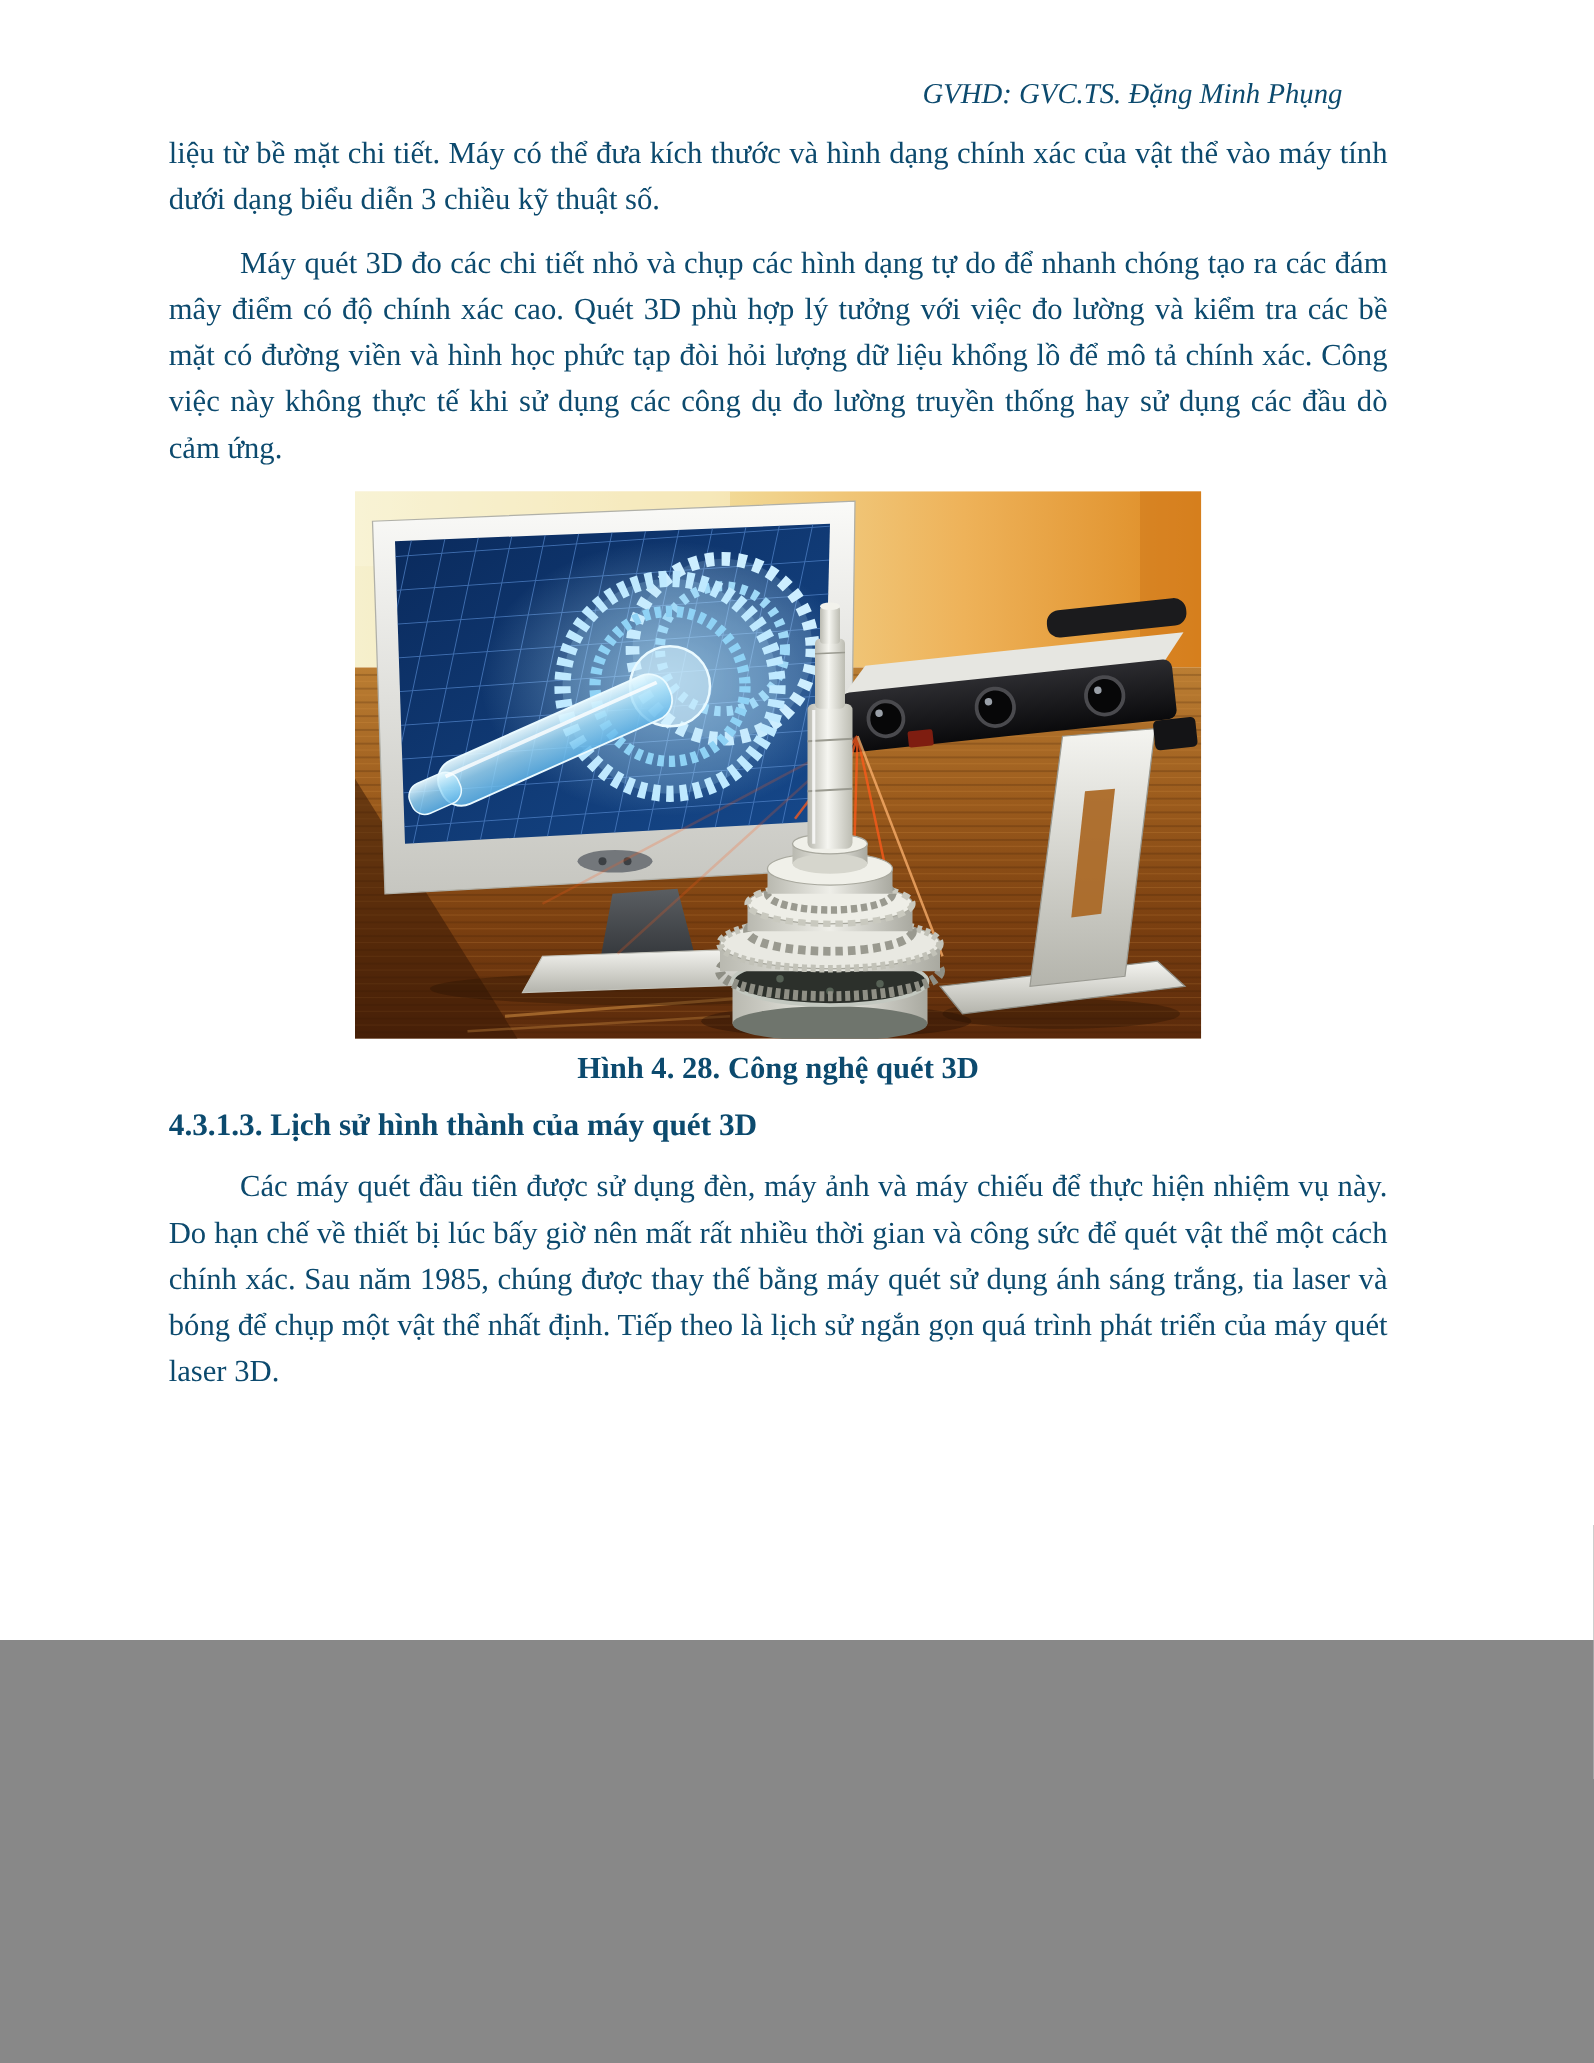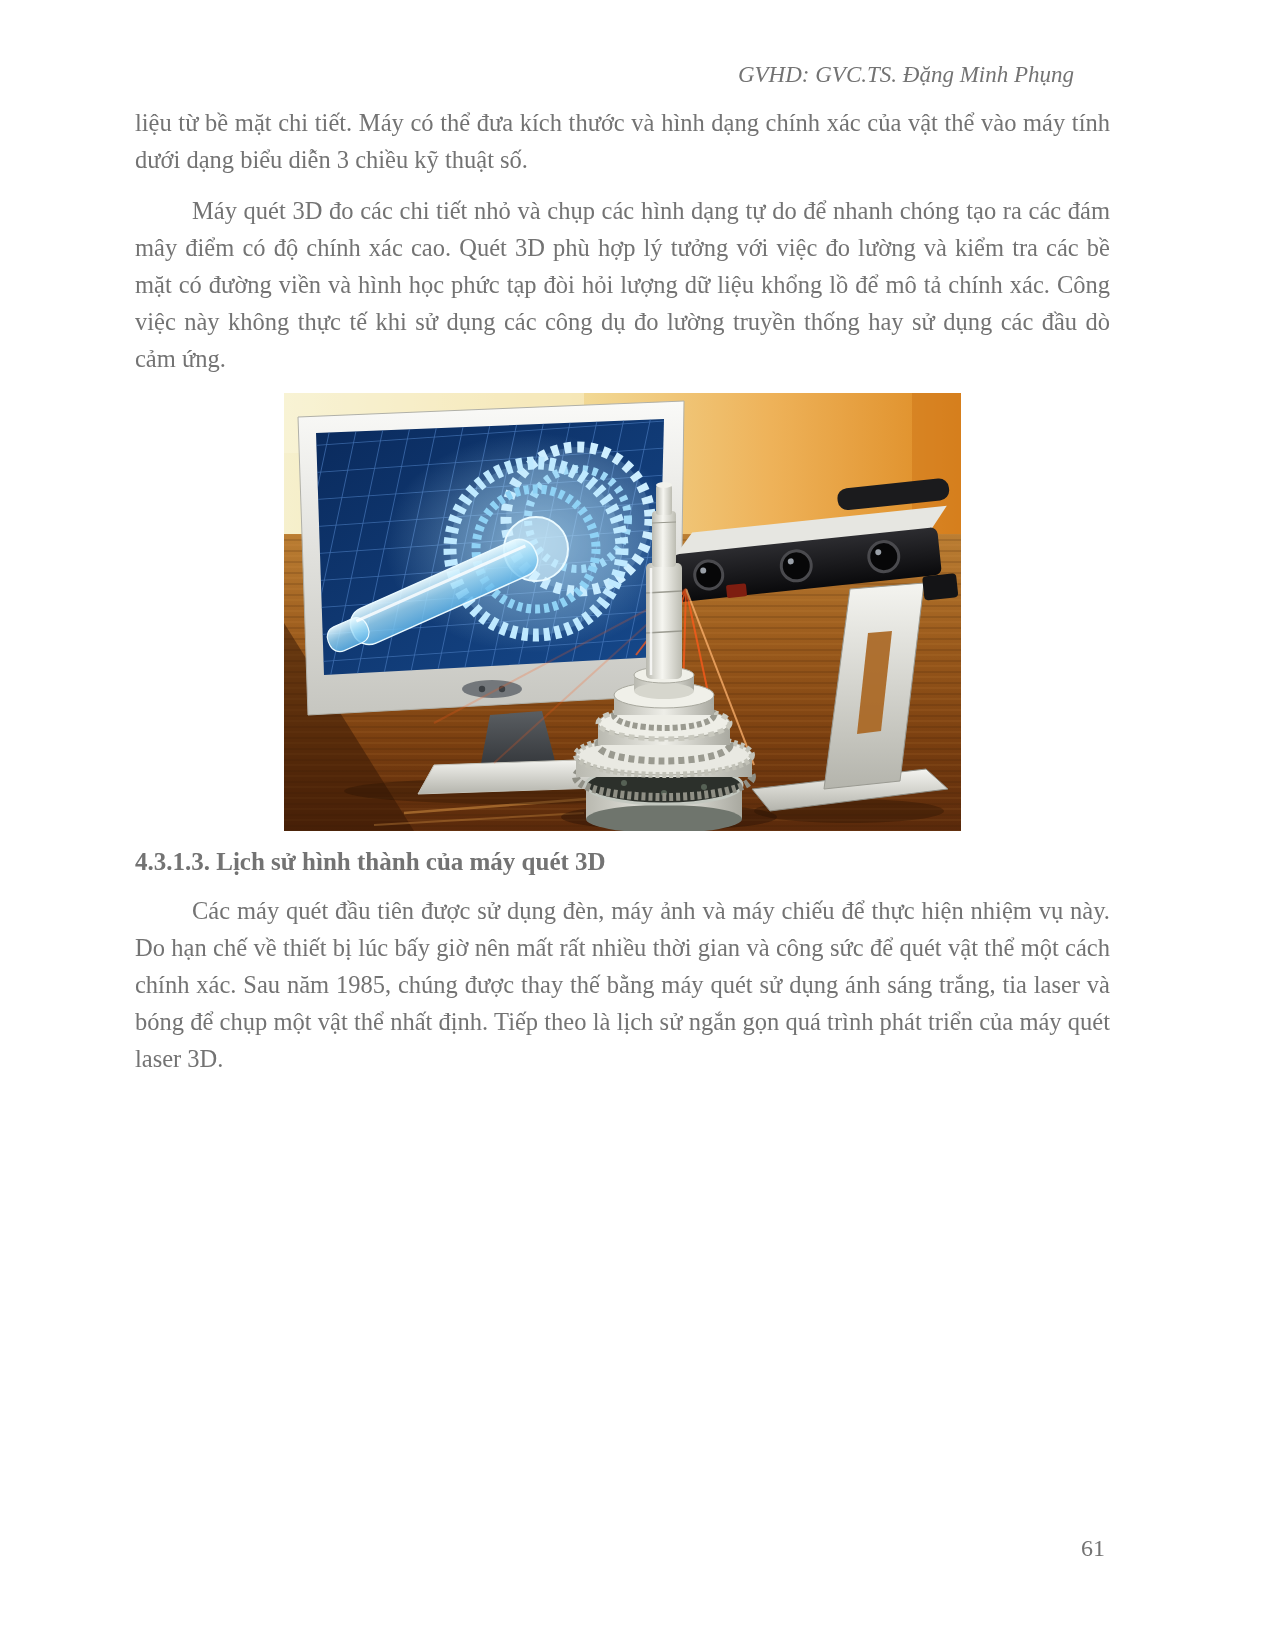--- a/index.html
+++ b/index.html
@@ -1,18 +1,18 @@
 <!DOCTYPE html>
 <html><head>
 <meta charset="utf-8">
 <style>
   html,body { margin:0; padding:0; background:#888; }
   .page {
-    width:1275px; height:1650px; background:#ffffff; position:relative;
-    margin:0 auto; font-family:"Liberation Serif", serif; color:#737373;
+    width:1275px; height:1312px; background:#ffffff; position:relative;
+    margin:0 auto; font-family:"Liberation Serif", serif; color:#0c4a6e;
     overflow:hidden;
   }
   .content { position:absolute; left:135px; top:60px; width:975px; }
   .doc-header {
     text-align:right; font-style:italic; font-size:23px; line-height:30px;
     padding-right:36px; margin-bottom:14px;
   }
   p.body {
     font-size:24.5px; line-height:37px; text-align:justify; margin:14px 0 10px 0;
   }
@@ -203,20 +203,21 @@
           <rect x="362" y="170" width="36" height="116" rx="5" fill="url(#shaftSilver)"></rect>
           <rect x="368" y="118" width="24" height="56" rx="4" fill="url(#shaftSilver)"></rect>
           <rect x="372" y="92" width="16" height="30" rx="3" fill="url(#shaftSilver)"></rect>
           <ellipse cx="380" cy="92" rx="8" ry="3" fill="#f2f2ec"></ellipse>
           <line x1="362" y1="200" x2="398" y2="198" stroke="#9a9a90" stroke-width="1.5"></line>
           <line x1="362" y1="240" x2="398" y2="238" stroke="#9a9a90" stroke-width="1.5"></line>
           <line x1="368" y1="130" x2="392" y2="129" stroke="#9a9a90" stroke-width="1.2"></line>
           <line x1="367" y1="175" x2="367" y2="282" stroke="#ffffff" stroke-width="2.5" opacity="0.8"></line>
         </g>
       </svg>
+      <figcaption>Hình 4. 28. Công nghệ quét 3D</figcaption>
     </figure>
 
     <h3 class="section-heading">4.3.1.3. Lịch sử hình thành của máy quét 3D</h3>
 
     <p class="body indent">Các máy quét đầu tiên được sử dụng đèn, máy ảnh và máy chiếu để thực hiện nhiệm vụ này. Do hạn chế về thiết bị lúc bấy giờ nên mất rất nhiều thời gian và công sức để quét vật thể một cách chính xác. Sau năm 1985, chúng được thay thế bằng máy quét sử dụng ánh sáng trắng, tia laser và bóng để chụp một vật thể nhất định. Tiếp theo là lịch sử ngắn gọn quá trình phát triển của máy quét laser 3D.</p>
 
   </div>
 
   <div class="page-number">61</div>
 </div>

